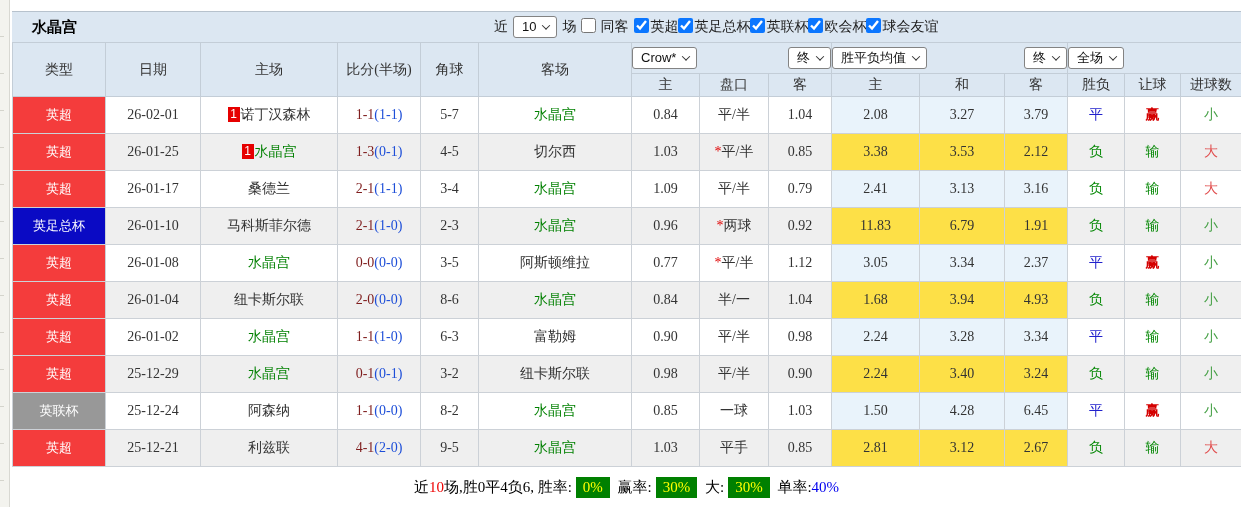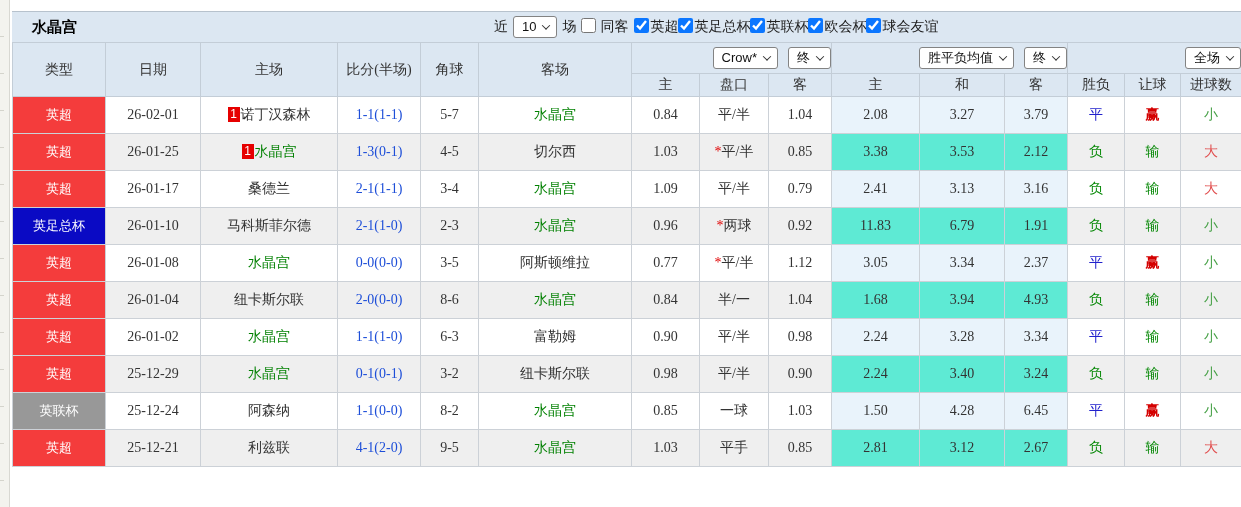--- a/index.html
+++ b/index.html
@@ -57,41 +57,41 @@
 
   
   table { border-collapse: collapse; width: 1229px; table-layout: fixed; }
   th, td { text-align: center; vertical-align: middle; overflow: hidden; white-space: nowrap; }
   thead th {
     background: #dce7f2; font-weight: normal; font-size: 14px; color: #333;
     border: 1px solid #c3cdd7;
   }
   thead tr.h1 th { height: 31px; }
   thead tr.h2 th { height: 23px; }
-  thead .selwrap { display: flex; justify-content: flex-end; align-items: center; gap: 10px; }
+  thead .selwrap { display: flex; justify-content: space-between; align-items: center; gap: 19px; }
   tbody td { height: 37px; font-size: 14px; border: 1px solid #ccd1d7; }
   tbody tr { background: #fff; }
   tbody tr.alt { background: #efefef; }
   td.avgc { background: #e9f3fb; }
-  tr.alt td.avgc { background: #5eead4; }
+  tr.alt td.avgc { background: #fde047; }
 
   td.type { font-size: 13px; font-family: "Liberation Sans", sans-serif; }
   .badge-red  { background: #f43c3c; color: #fff; }
   .badge-blue { background: #0a0ac4; color: #fff; }
   .badge-gray { background: #989898; color: #fff; }
 
   .num-badge {
     display: inline-block; background: #e60000; color: #fff;
     font-size: 12px; line-height: 15px; min-width: 12px; height: 15px;
     padding: 0 1px; margin-right: 1px; font-family: "Liberation Sans", sans-serif;
     vertical-align: 1px;
   }
   .num-badge:empty { display: none; }
   .t-green { color: #008000; }
-  .score { color: #1d4ed8; }
+  .score { color: #7f1d1d; }
   .half  { color: #1d4ed8; }
   .star  { color: #e00000; }
   .star:empty { display: none; }
 
   .st-blue  { color: #2121cc; }
   .st-green { color: #0a8a0a; }
   .st-win   { color: #d40000; font-weight: bold; }
   .st-lose  { color: #0a8a0a; }
   .st-big   { color: #e14e4e; }
   .st-small { color: #46a046; }
@@ -392,13 +392,14 @@
           <td class="num avgc">2.81</td>
           <td class="num avgc">3.12</td>
           <td class="num avgc">2.67</td>
           <td class="res st-green">负</td>
           <td class="res st-lose">输</td>
           <td class="res st-big">大</td>
         </tr>
       </tbody>
   </table>
 
+  <div class="summary"><span class="f-plain">近</span><span class="f-red">10</span><span class="f-plain">场,胜0平4负6, 胜率:</span><span class="f-badge">0%</span><span class="f-plain"> 赢率:</span><span class="f-badge">30%</span><span class="f-plain"> 大:</span><span class="f-badge">30%</span><span class="f-plain"> 单率:</span><span class="f-blue">40%</span></div>
 </div>
 
 </body></html>

